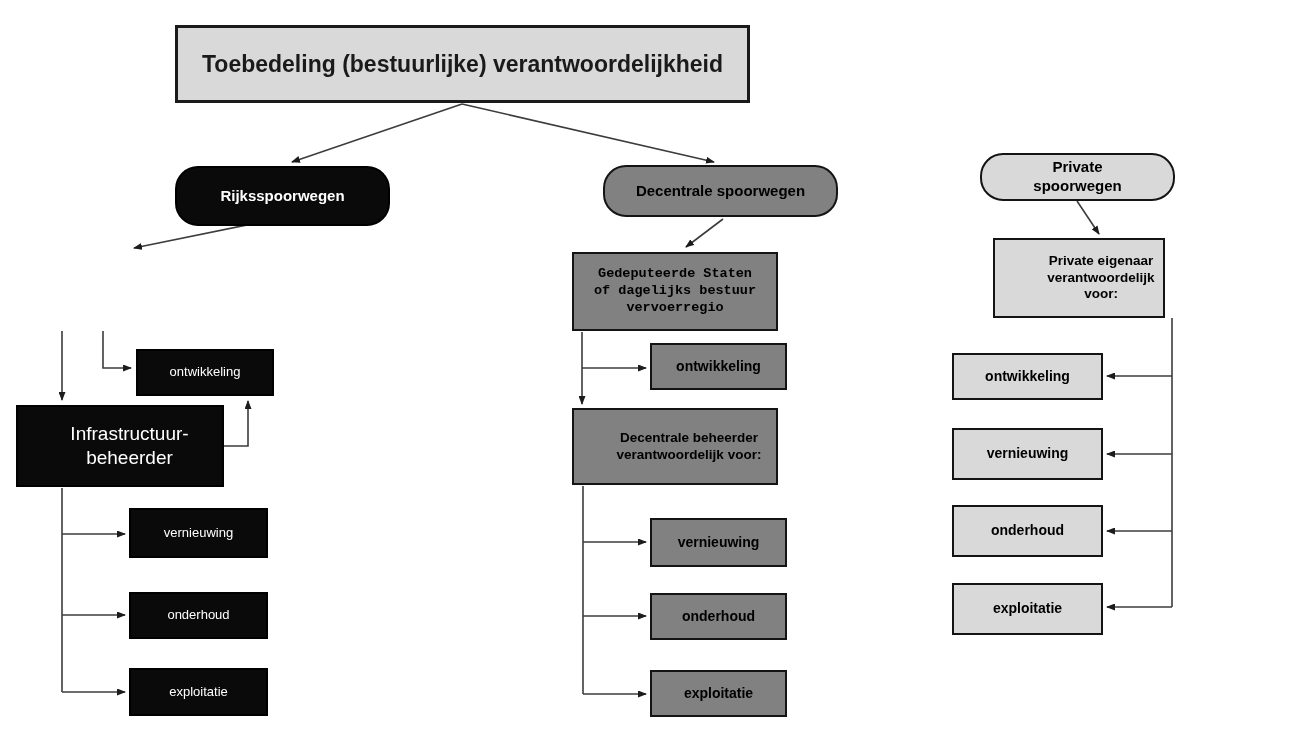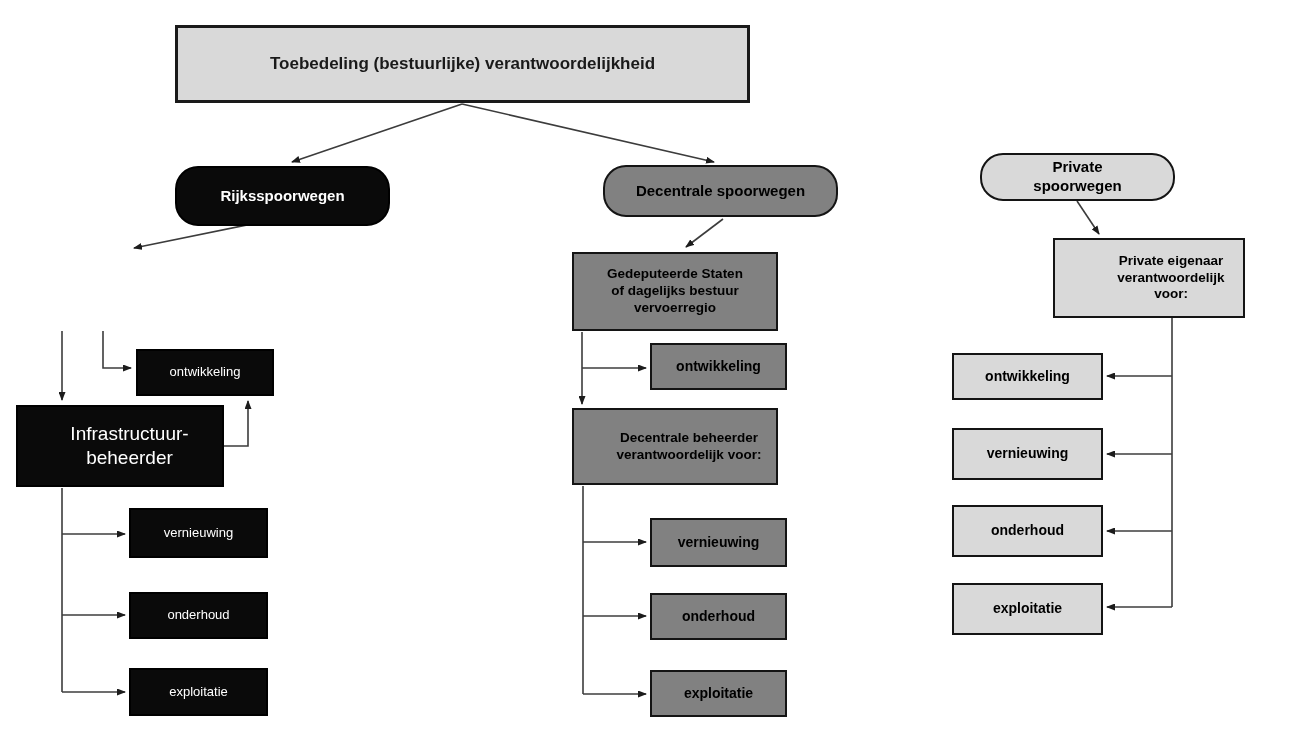--- a/index.html
+++ b/index.html
@@ -8,21 +8,21 @@
     font-family:"Liberation Sans", sans-serif;
   }
   .box{
     position:absolute;box-sizing:border-box;
     display:flex;align-items:center;justify-content:center;
     text-align:center;white-space:pre-line;line-height:1.25;
   }
   .black{background:#0a0a0a;color:#ffffff;border:2px solid #000000;}
   .gray{background:#818181;color:#000000;border:2px solid #141414;font-weight:bold;}
   .light{background:#d9d9d9;color:#000000;border:2px solid #141414;font-weight:bold;}
-  .title-box{background:#d9d9d9;color:#1a1a1a;border:3px solid #1a1a1a;font-weight:bold;font-size:17px;}
+  .title-box{background:#d9d9d9;color:#1a1a1a;border:3px solid #1a1a1a;font-weight:bold;font-size:23px;}
   .bold{font-weight:bold;}
   .fs19{font-size:19px;font-weight:normal;}
   .fs15{font-size:15px;border-radius:23px;}
   .fs14{font-size:14px;}
   .fs13{font-size:13.5px;}
   .task-black{font-size:13px;font-weight:normal;}
   svg.wires{position:absolute;left:0;top:0;pointer-events:none;}
 </style>
 </head>
 <body>
@@ -70,32 +70,32 @@
 
   <div class="box black bold fs15" style="left:175px;top:166px;width:215px;height:60px;">Rijksspoorwegen</div>
   <div class="box black task-black" style="left:136px;top:349px;width:138px;height:47px;">ontwikkeling</div>
   <div class="box black fs19" style="left:16px;top:405px;width:208px;height:82px;padding-left:19px;">Infrastructuur-
 beheerder</div>
   <div class="box black task-black" style="left:129px;top:508px;width:139px;height:50px;">vernieuwing</div>
   <div class="box black task-black" style="left:129px;top:592px;width:139px;height:47px;">onderhoud</div>
   <div class="box black task-black" style="left:129px;top:668px;width:139px;height:48px;">exploitatie</div>
 
   <div class="box gray fs15" style="left:603px;top:165px;width:235px;height:52px;">Decentrale spoorwegen</div>
-  <div class="box gray fs13" style="left:572px;top:252px;width:206px;height:79px;">Gedeputeerde Staten
+  <div class="box gray fs13" style="left:572px;top:252px;width:206px;height:79px;font-family:Liberation Mono, monospace;">Gedeputeerde Staten
 of dagelijks bestuur
 vervoerregio</div>
   <div class="box gray fs14" style="left:650px;top:343px;width:137px;height:47px;">ontwikkeling</div>
   <div class="box gray fs13" style="left:572px;top:408px;width:206px;height:77px;padding-left:28px;">Decentrale beheerder
 verantwoordelijk voor:</div>
   <div class="box gray fs14" style="left:650px;top:518px;width:137px;height:49px;">vernieuwing</div>
   <div class="box gray fs14" style="left:650px;top:593px;width:137px;height:47px;">onderhoud</div>
   <div class="box gray fs14" style="left:650px;top:670px;width:137px;height:47px;">exploitatie</div>
 
   <div class="box light fs15" style="left:980px;top:153px;width:195px;height:48px;">Private
 spoorwegen</div>
-  <div class="box light fs13" style="left:1053px;top:238px;width:192px;height:80px;padding-left:44px;">Private eigenaar
+  <div class="box light fs13" style="left:993px;top:238px;width:172px;height:80px;padding-left:44px;">Private eigenaar
 verantwoordelijk voor:</div>
   <div class="box light fs14" style="left:952px;top:353px;width:151px;height:47px;">ontwikkeling</div>
   <div class="box light fs14" style="left:952px;top:428px;width:151px;height:52px;">vernieuwing</div>
   <div class="box light fs14" style="left:952px;top:505px;width:151px;height:52px;">onderhoud</div>
   <div class="box light fs14" style="left:952px;top:583px;width:151px;height:52px;">exploitatie</div>
 
 </div>
 
 </body></html>

